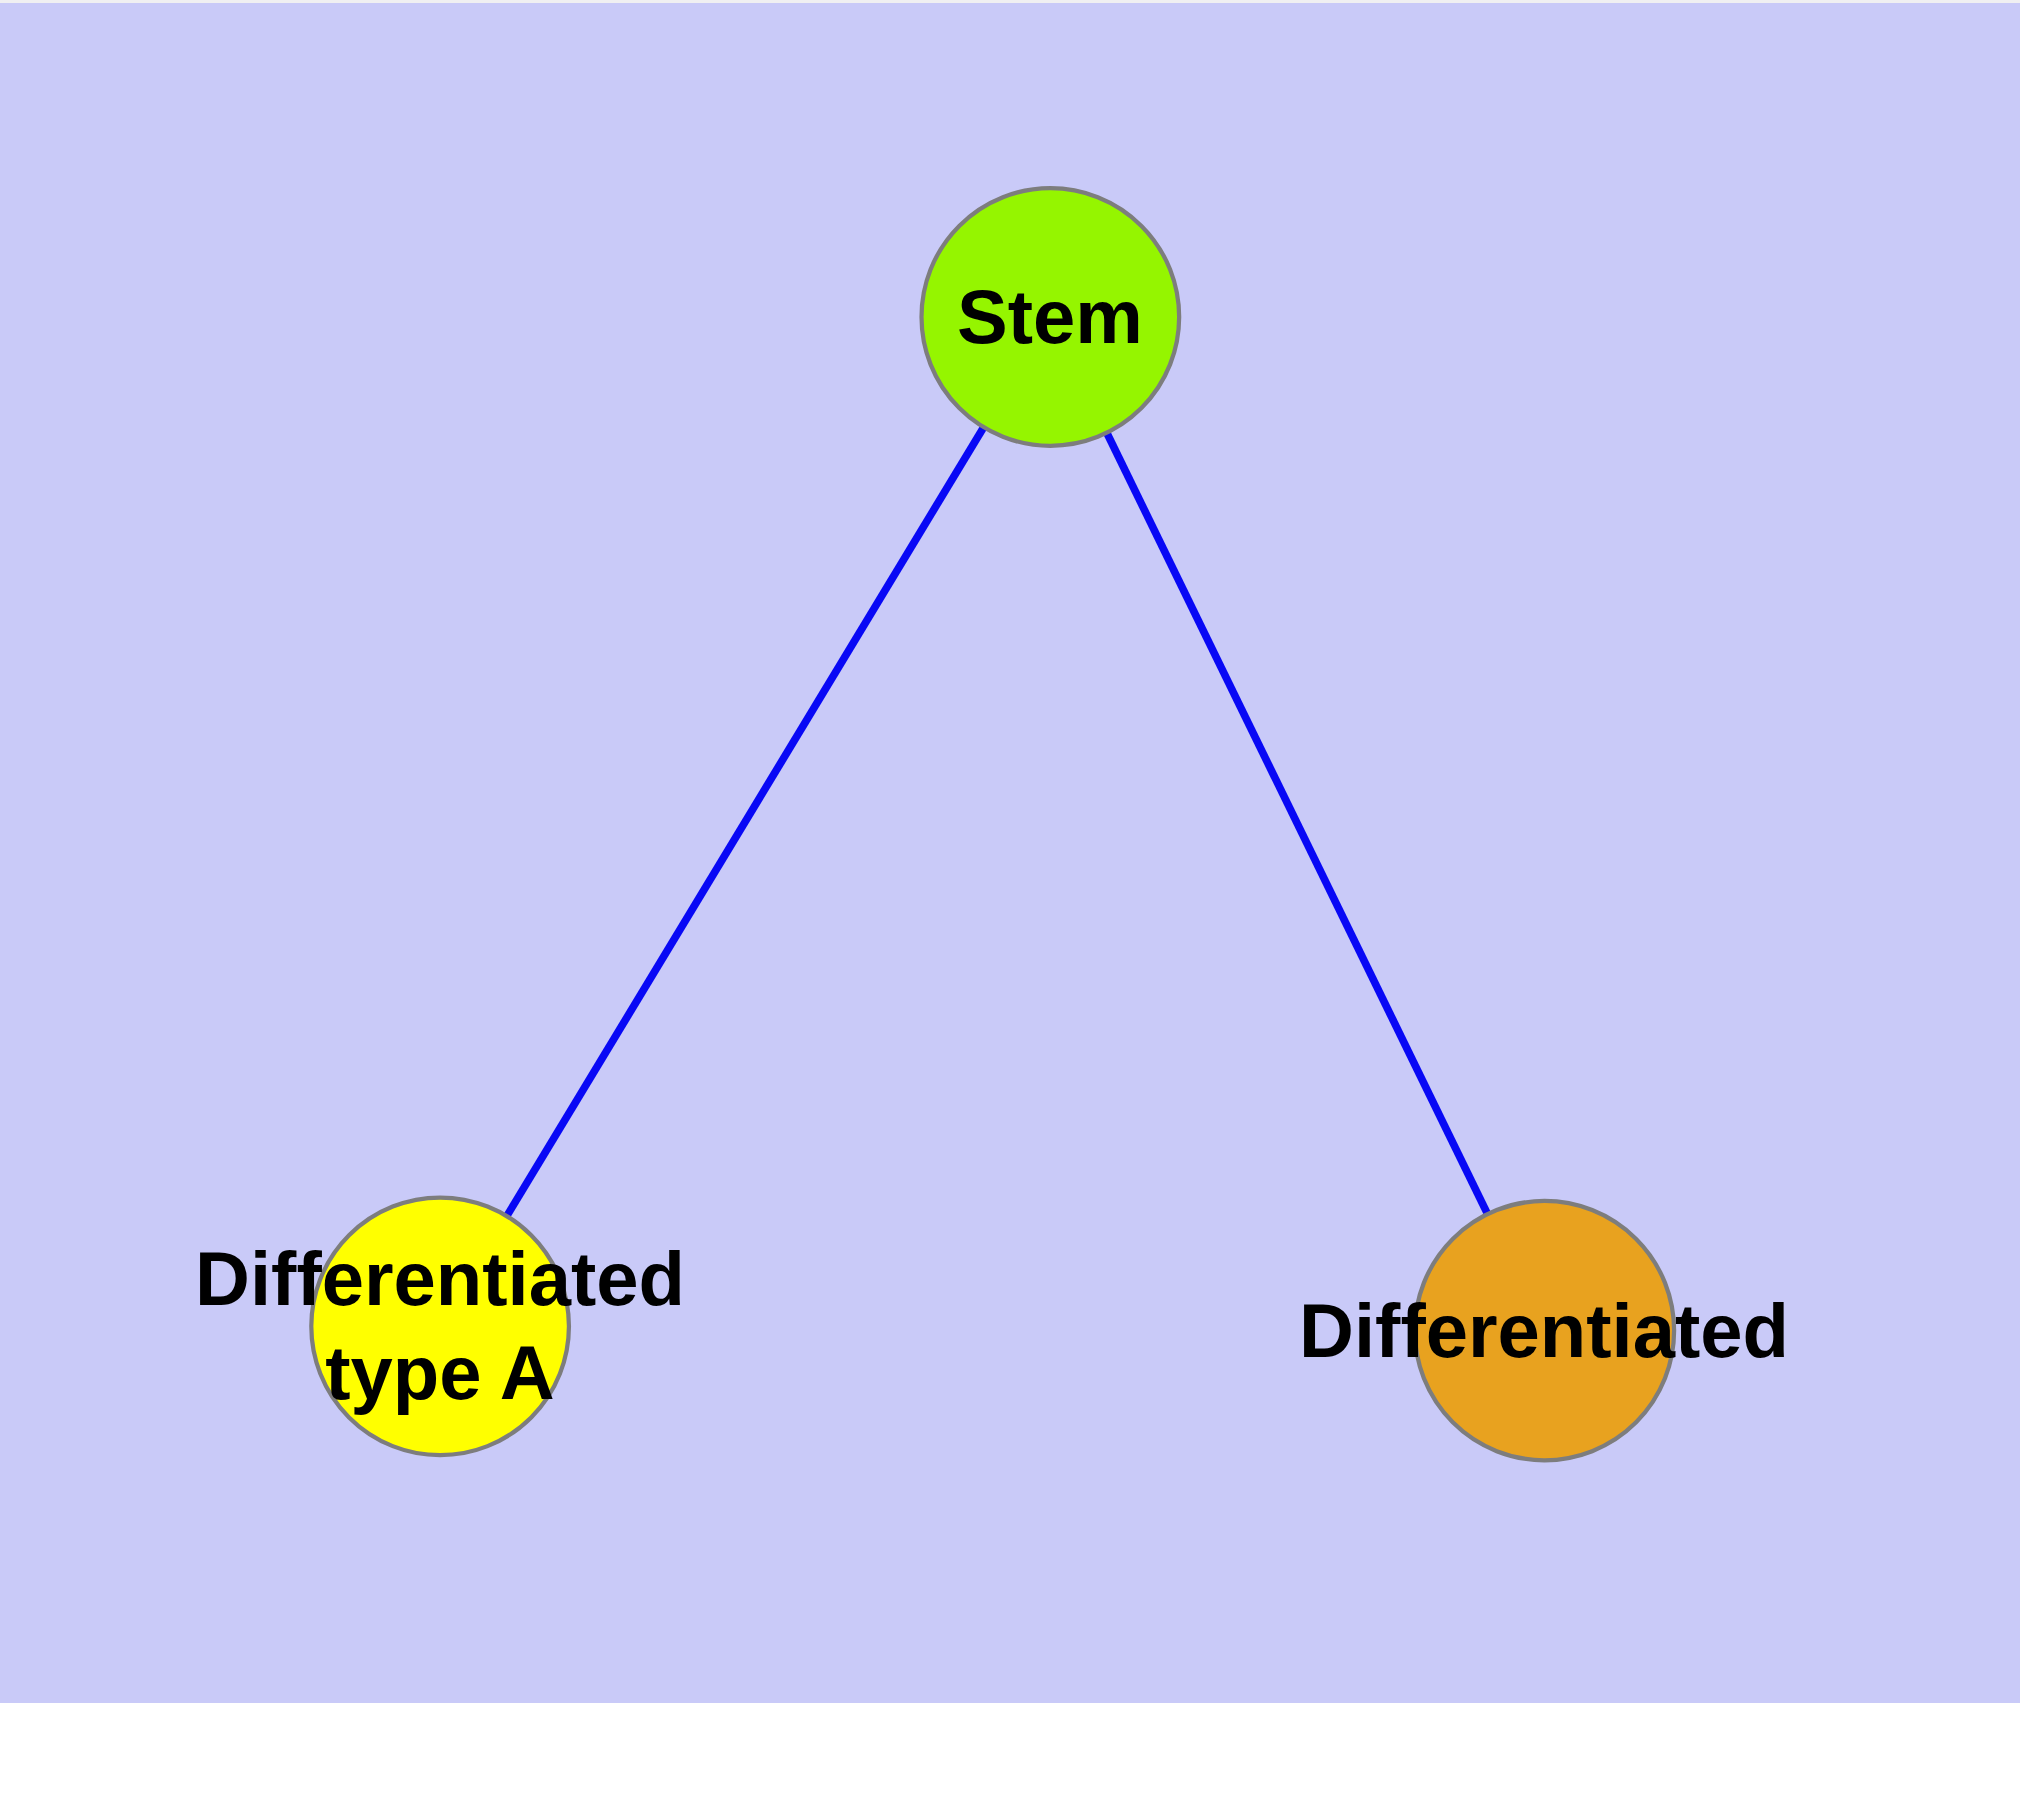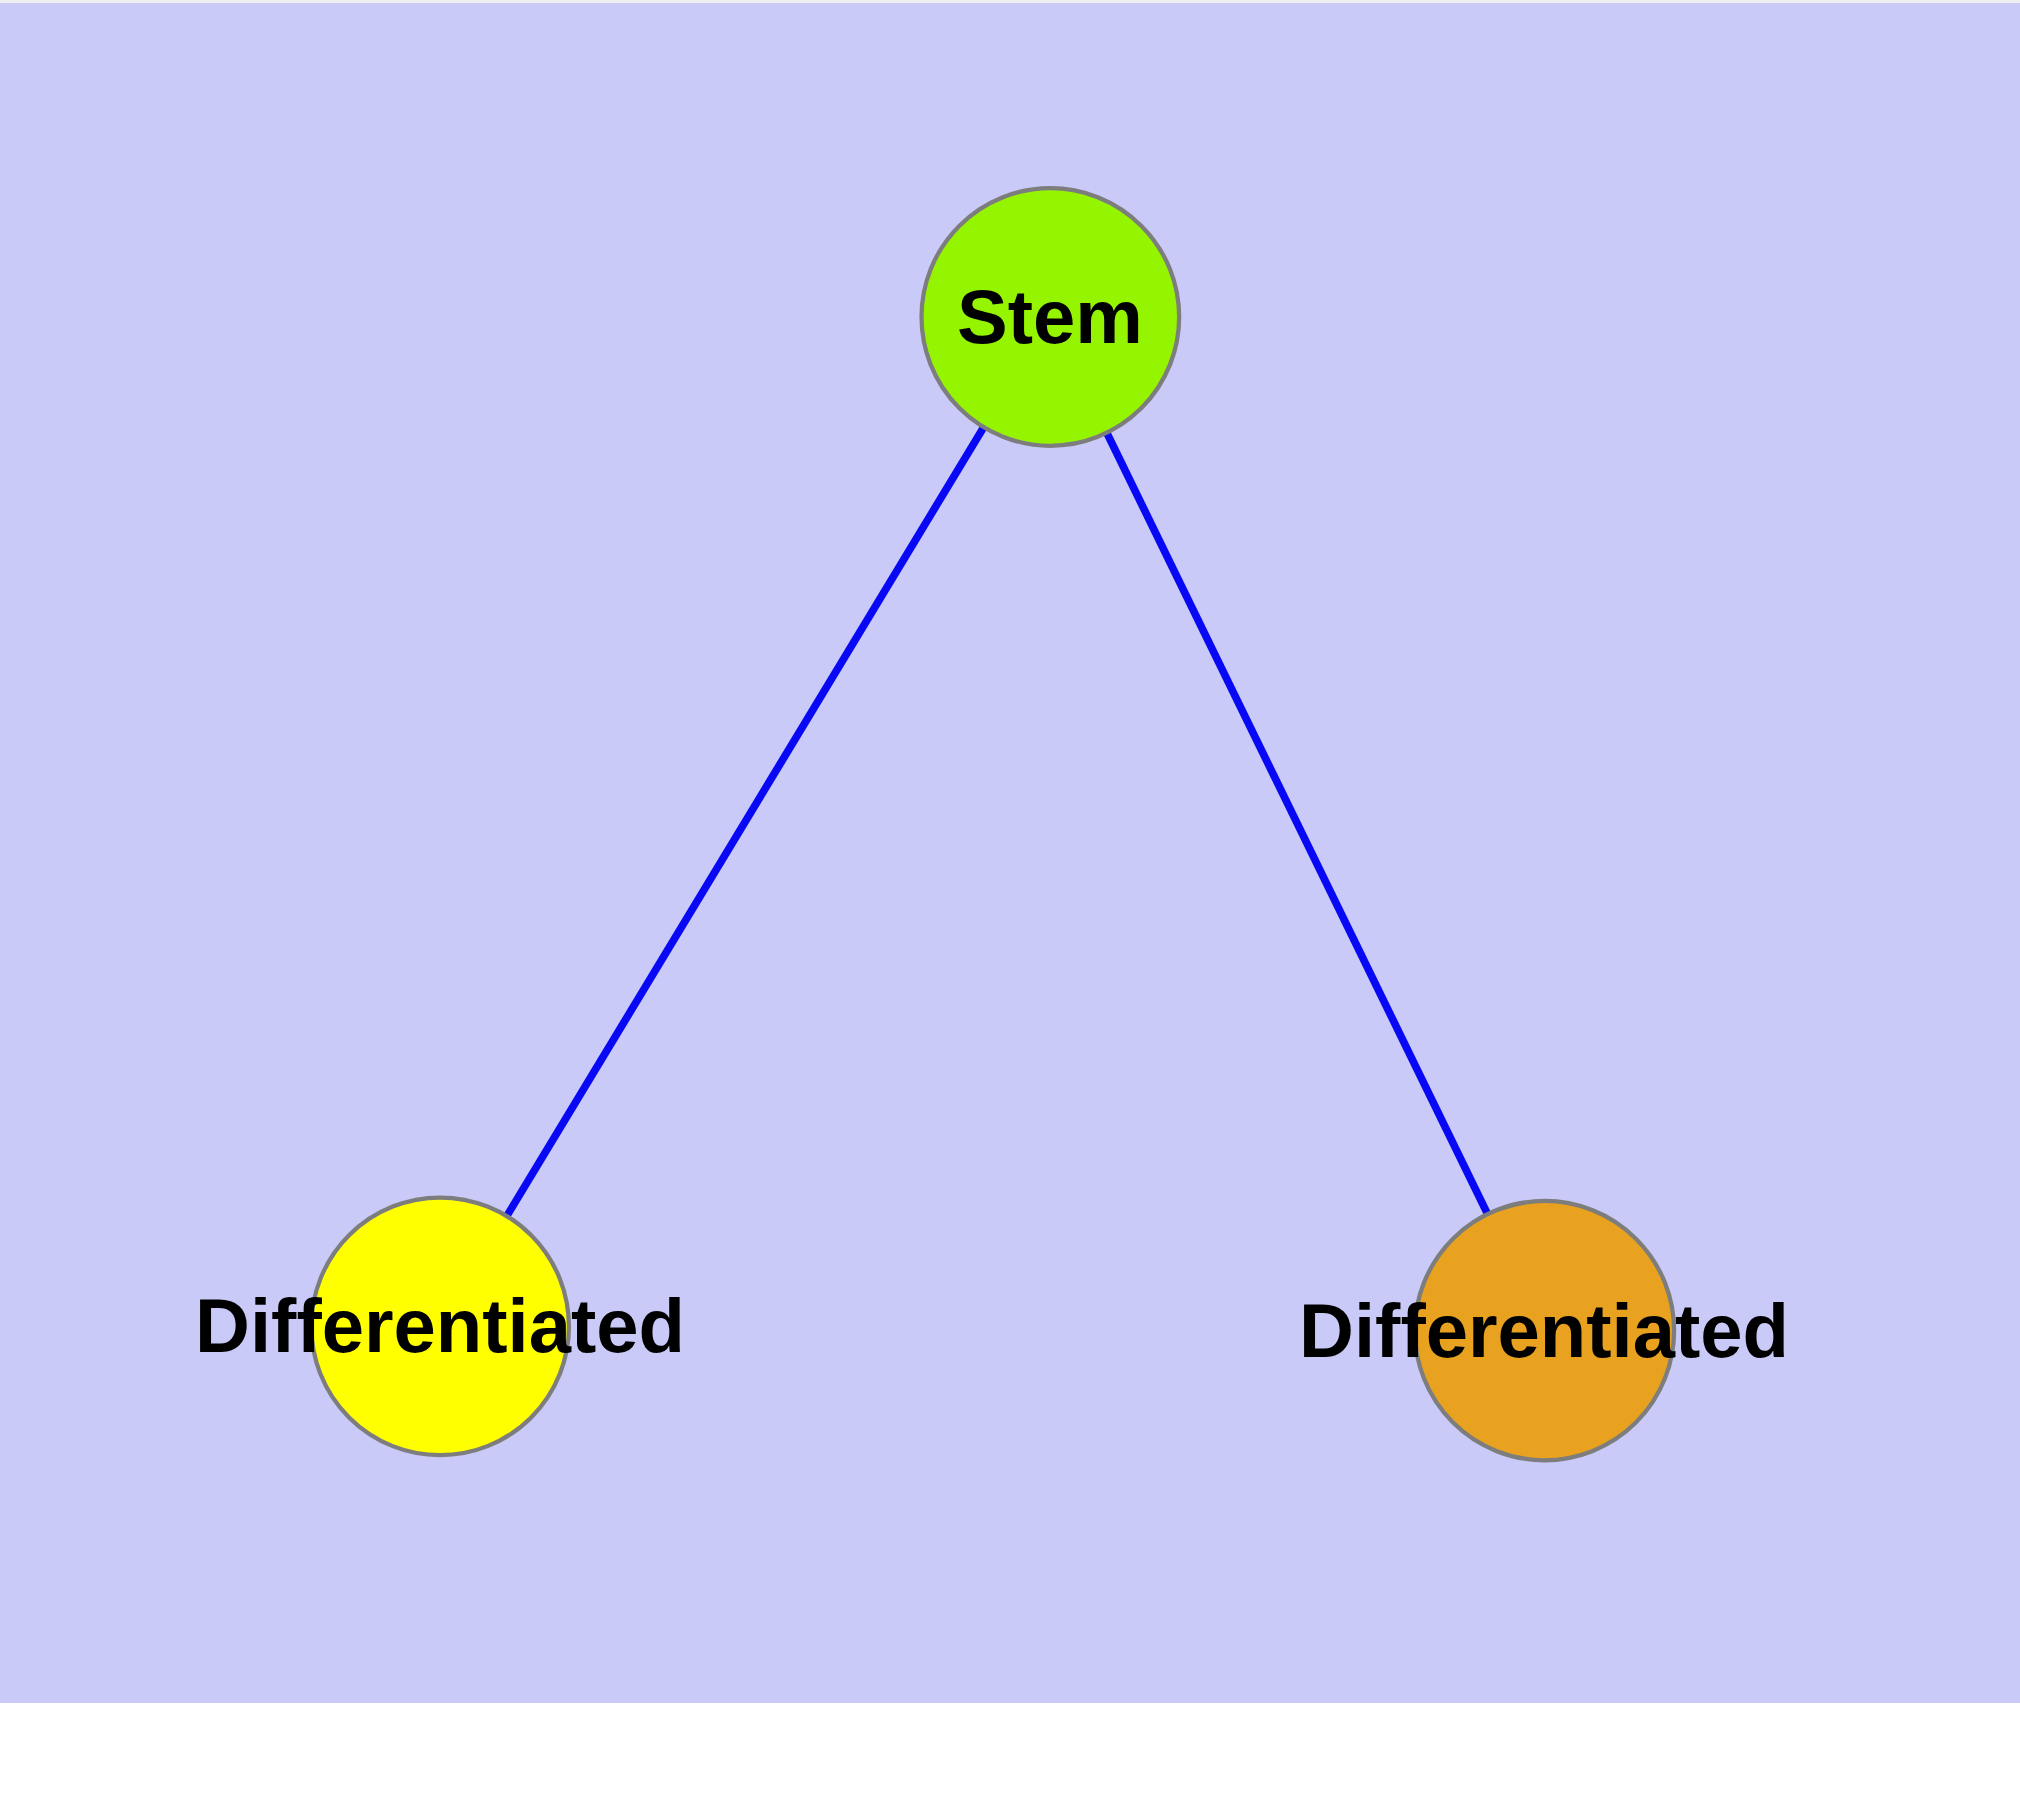--- a/index.html
+++ b/index.html
@@ -56,20 +56,21 @@
       <circle cx="519" cy="1565" r="152" fill="#ffff00" stroke="#7d7d7d" stroke-width="5"></circle>
       <circle cx="1822" cy="1570" r="153" fill="#e8a21f" stroke="#7d7d7d" stroke-width="5"></circle>
     </svg>
 
   <div class="node-label" style="left: 1050px; top: 317px;">
     <span class="line">Stem</span>
   </div>
 
   <div class="node-label" style="left: 440px; top: 1326px;">
     <span class="line">Differentiated</span>
+    <span class="line">type A</span>
   </div>
 
   <div class="node-label" style="left: 1544px; top: 1331px;">
     <span class="line">Differentiated</span>
   </div>
 
   <div class="margin-strip bottom"></div>
 
 </div>
 

